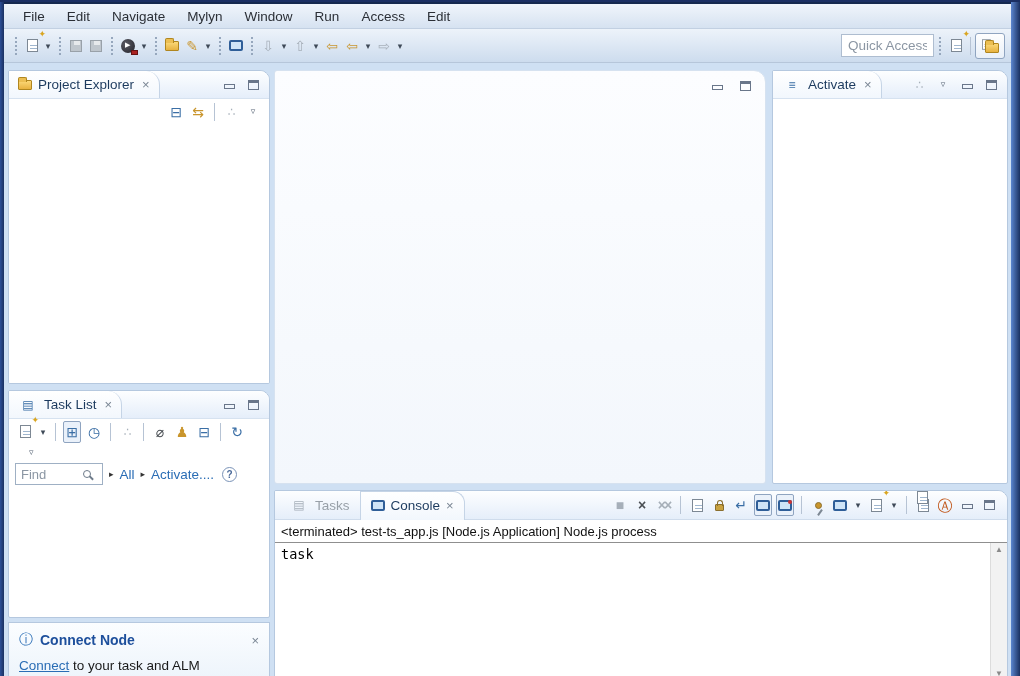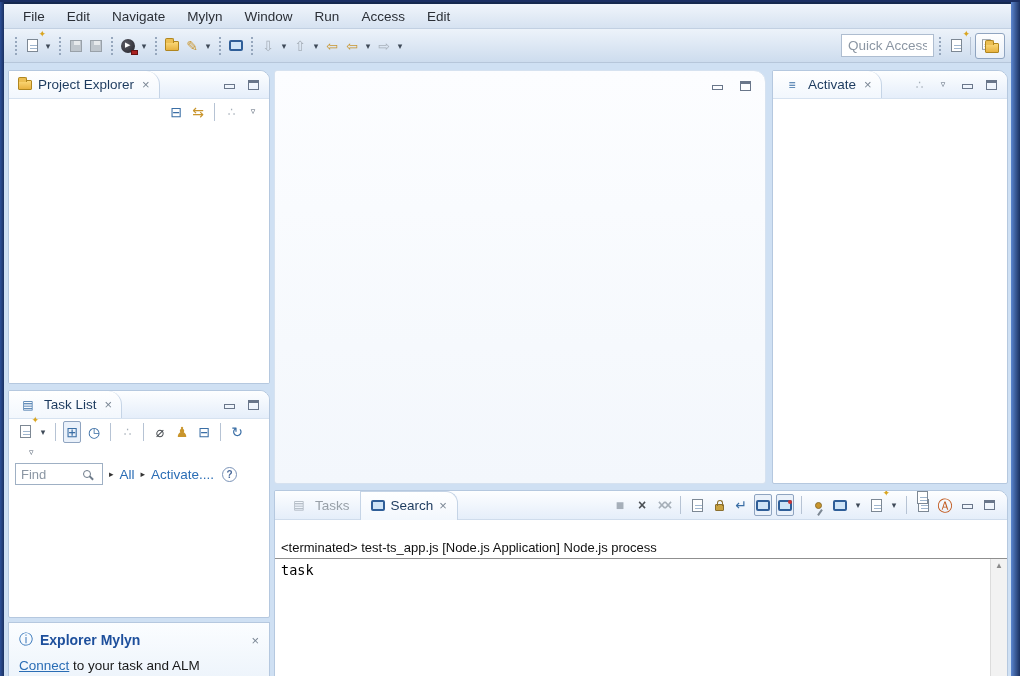--- a/index.html
+++ b/index.html
@@ -123,21 +123,21 @@
   
   .ctabs { height:29px; display:flex; align-items:center; background:linear-gradient(#fdfeff,#e5eefa);
     border-bottom:1px solid #cfdcec; padding-left:4px; }
   .ctab { display:flex; align-items:center; gap:6px; padding:0 10px; height:29px; font-size:13.5px; }
   .ctab.inactive { color:#98a0a8; }
   .ctab.active { color:#1c3a5e; background:linear-gradient(#ffffff,#f2f7fd); border:1px solid #c5d4e6;
     border-bottom:none; border-top-right-radius:12px; }
   .ctab .x { font-size:13px; color:#7a8694; }
   .cbar { margin-left:auto; display:flex; align-items:center; gap:2px; padding-right:8px; }
   .cstatus { height:23px; display:flex; align-items:center; padding:0 6px; font-size:13px; color:#111;
-    background:#fff; border-bottom:1px solid #8f8f8f;margin-top:16px; }
+    background:#fff; border-bottom:1px solid #8f8f8f; }
   .cbody { position:relative; height:137px; background:#fff; }
   .cout { padding:3px 6px; font-family:"DejaVu Sans Mono", monospace; font-size:13.5px; color:#000; }
   .vscroll { position:absolute; right:0; top:0; bottom:0; width:17px; background:#f2f2f2; border-left:1px solid #dcdcdc;
     display:flex; flex-direction:column; justify-content:space-between; align-items:center; padding:2px 0; }
   .varrow { font-size:8px; color:#8a8a8a; }
 </style>
 </head>
 <body>
 
 <div class="edge-top"></div>
@@ -289,21 +289,21 @@
         <span class="tri">▸</span>
         <a class="tl-link" href="#">Activate....</a>
         <span class="help-circ">?</span>
       </div>
       <div class="pbody" style="height:105px;"></div>
     </div>
 
     <div id="mylyn">
       <div class="my-head">
         <span class="my-info">ⓘ</span>
-        <span class="my-title">Explorer Mylyn</span>
+        <span class="my-title">Connect Node</span>
         <span class="my-x">×</span>
       </div>
       <div class="my-text">
         <a href="#">Connect</a><span> to your task and ALM</span><br>
         <span>tools or create a local task.</span>
       </div>
     </div>
 
     <div id="editor-area">
       <span class="ed-btns">
@@ -337,21 +337,21 @@
     </div>
 
     <div class="panel" id="console-panel">
       <div class="ctabs">
         <span class="ctab inactive">
           <span class="tbtn gray" style="font-size:12px">▤</span>
           <span>Tasks</span>
         </span>
         <span class="ctab active">
           <span class="mon"></span>
-          <span>Search</span>
+          <span>Console</span>
           <span class="x">×</span>
         </span>
         <span class="cbar">
           <span class="tbtn gray">■</span>
           <span class="tbtn dark" style="font-weight:bold">×</span>
           <span class="tbtn gray" style="font-weight:bold; letter-spacing:-2px">××</span>
           <span class="sep"></span>
           <span class="tbtn">
               <span class="page"></span>
             </span>

